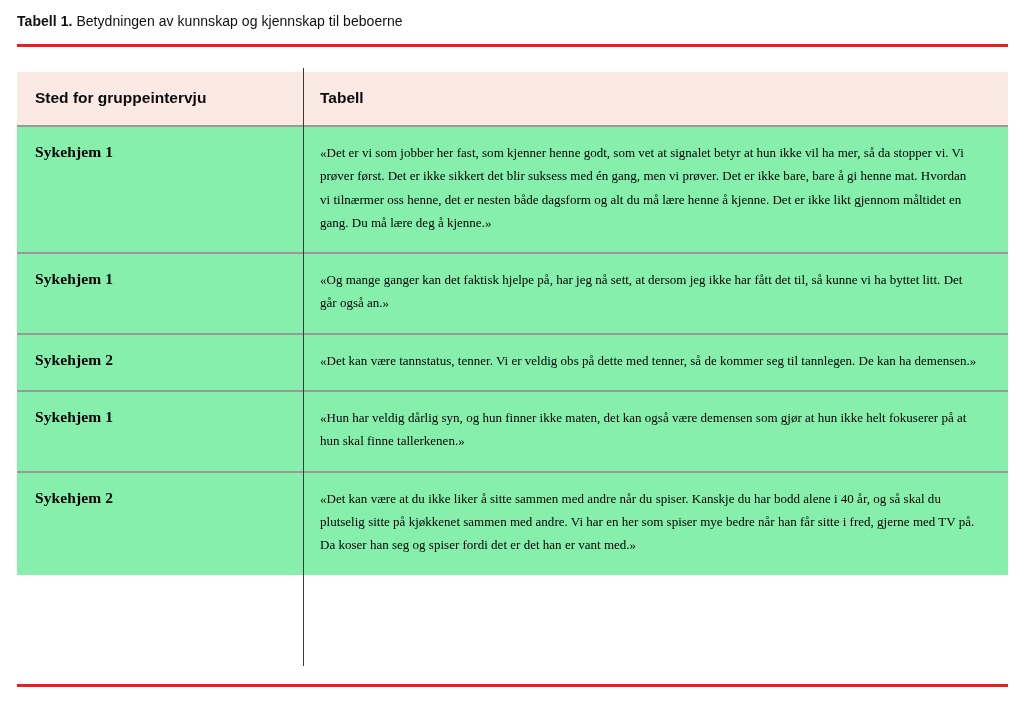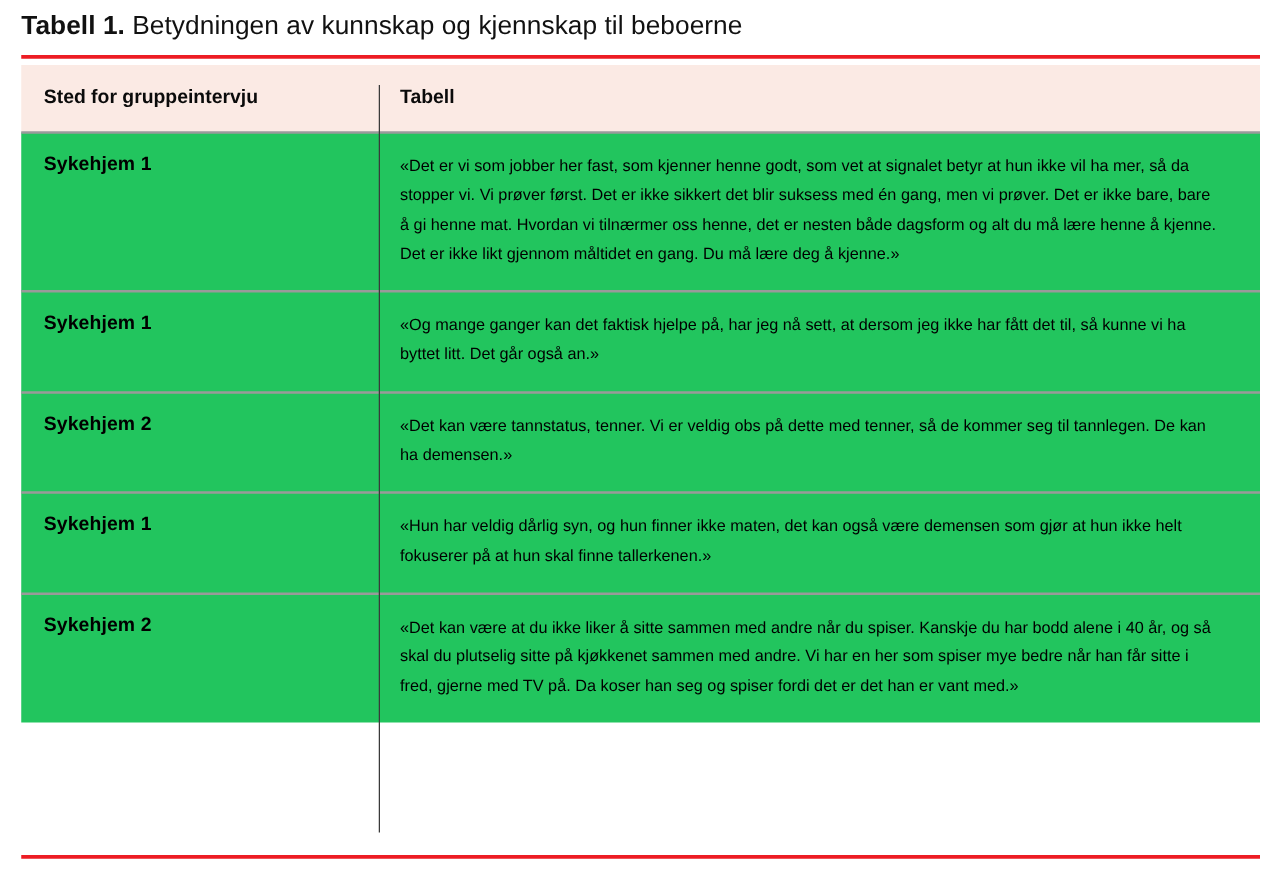--- a/index.html
+++ b/index.html
@@ -22,21 +22,21 @@
     box-sizing: border-box;
     overflow: hidden;
   }
 
   
   .caption {
     position: absolute;
     left: 17px;
     top: 8px;
     width: 980px;
-    font-size: 21px;
+    font-size: 14px;
     line-height: 26px;
     color: #111111;
     letter-spacing: 0.05px;
     white-space: nowrap;
   }
   .caption .caption-label {
     font-weight: bold;
   }
   .caption .caption-text {
     font-weight: normal;
@@ -57,21 +57,21 @@
     top: 684px;
     width: 991px;
     height: 3px;
     background: #ED1C24;
   }
 
   
   .table-wrap {
     position: absolute;
     left: 17px;
-    top: 52px;
+    top: 72px;
     width: 991px;
   }
   table.quote-table {
     border-collapse: collapse;
     table-layout: fixed;
     width: 991px;
   }
   table.quote-table col.col-place { width: 287px; }
   table.quote-table col.col-quote { width: 704px; }
 
@@ -86,22 +86,23 @@
     vertical-align: middle;
     border: 0;
   }
   thead th.th-quote {
     padding-left: 16px;
   }
 
   tbody td {
     vertical-align: top;
     border-top: 2px solid #9a9a9a;
-    background: #22c55e;
+    background: #86efac;
     padding: 14px 14px 18px 18px;
+    font-family: Liberation Serif, serif;
   }
   tbody tr:first-child td {
     border-top: 2px solid #9a9a9a;
   }
   tbody td.cell-place {
     font-weight: bold;
     font-size: 15.5px;
     line-height: 21px;
     white-space: nowrap;
     letter-spacing: 0.1px;

